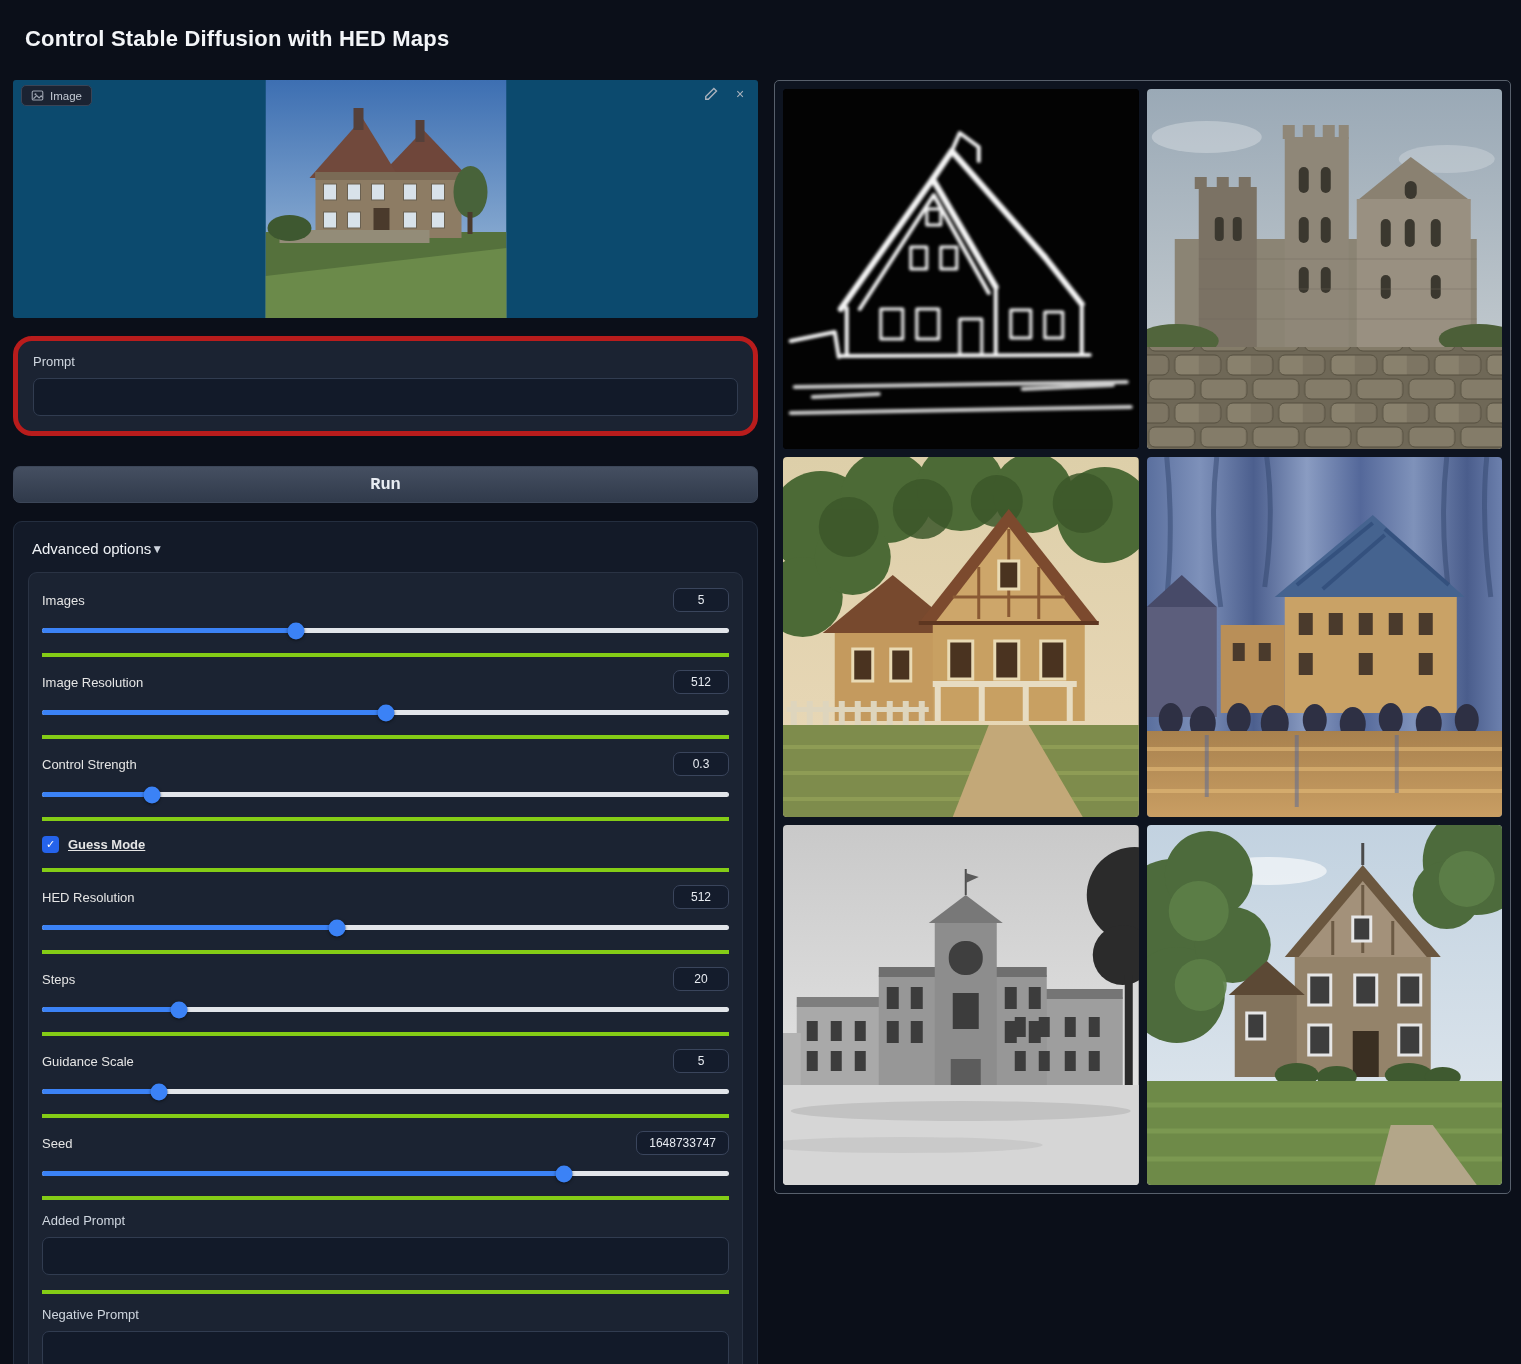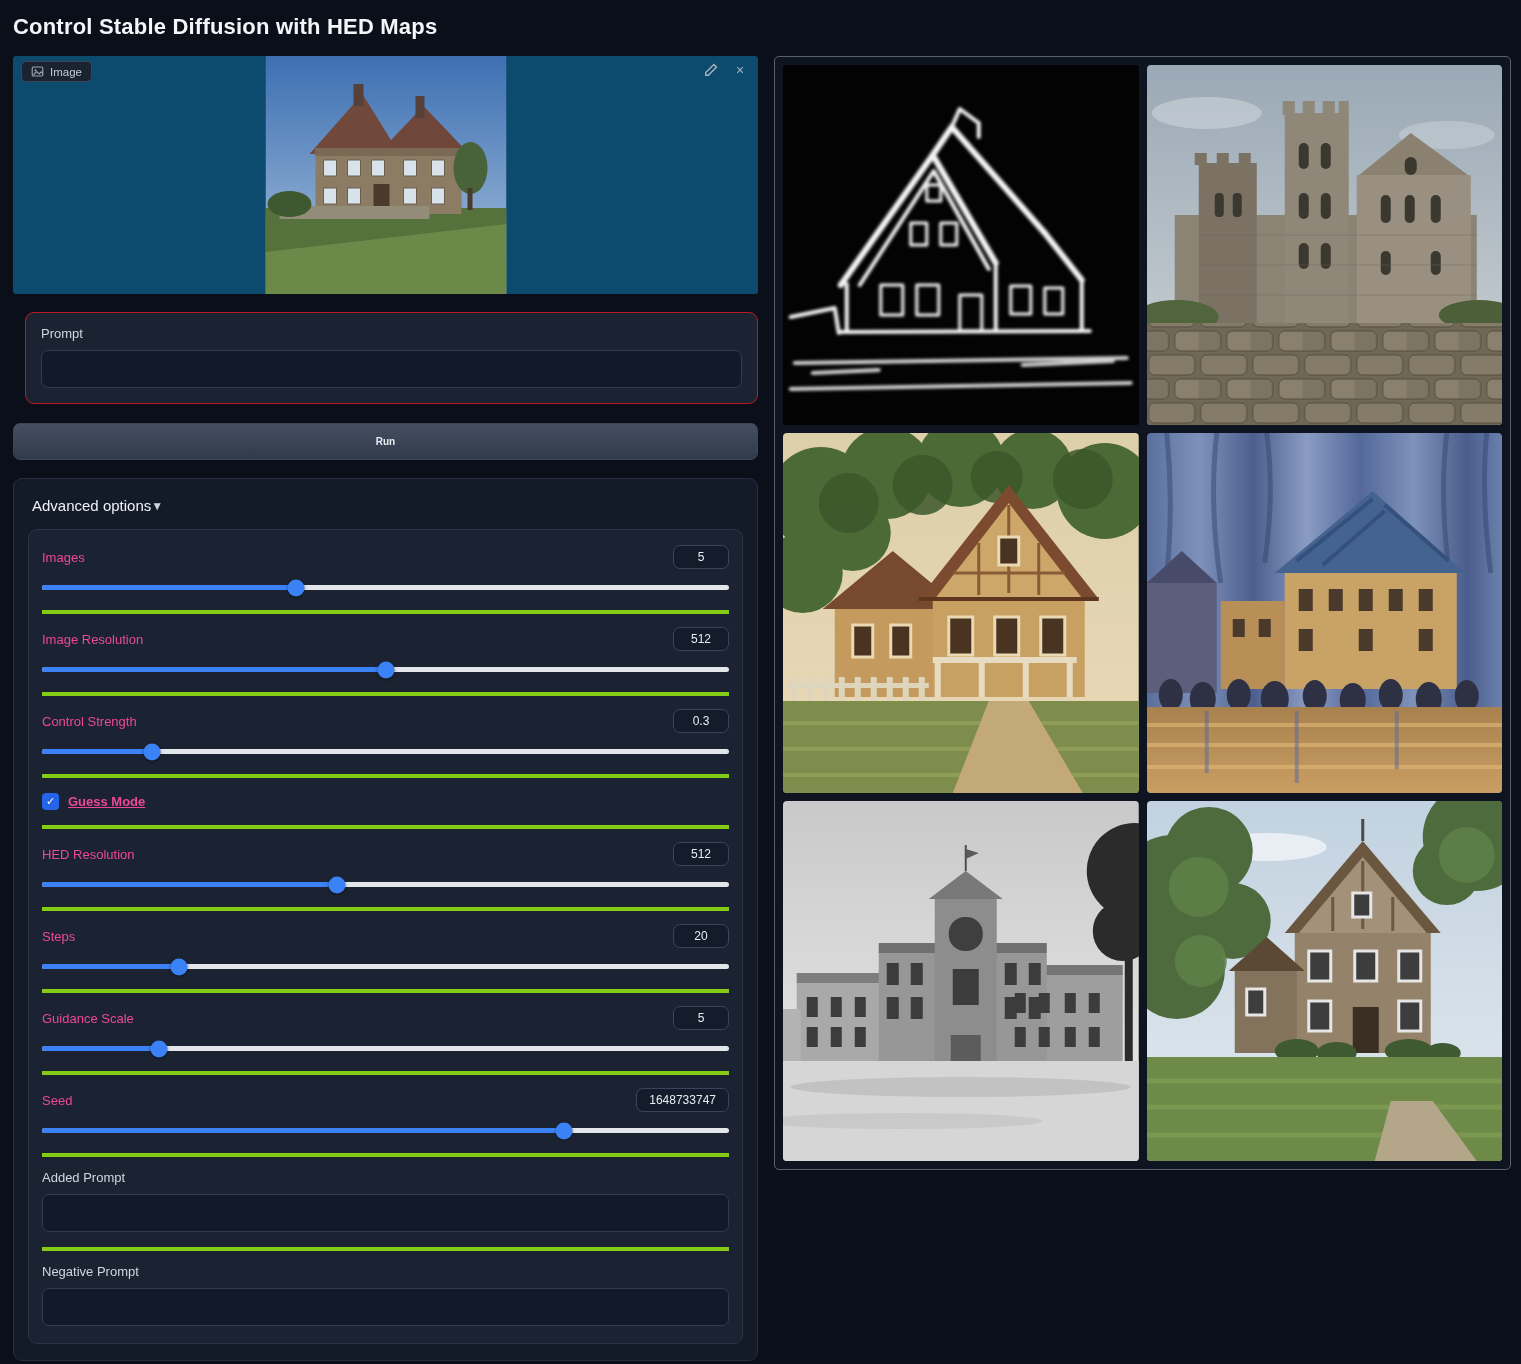--- a/index.html
+++ b/index.html
@@ -4,65 +4,65 @@
 <style>
   * { box-sizing: border-box; }
   html,body { margin:0; padding:0; }
   body {
     width:1521px; height:1364px; overflow:hidden;
     background:#0b0f19;
     font-family:"Liberation Sans","DejaVu Sans",sans-serif;
     color:#e5e9ef;
   }
   h1.page-title {
-    margin:0; padding:14px 13px 16px;
+    margin:12px; padding:14px 13px 16px;
     font-size:22px; font-weight:700; color:#f3f5f8; letter-spacing:.2px;
   }
   .cols { display:flex; gap:16px; padding:0 13px; align-items:flex-start; }
   .left { width:745px; flex:none; }
 
   
   .image-panel { position:relative; height:238px; background:#0c4a6e; border-radius:3px; overflow:hidden; }
   .img-tab {
     position:absolute; top:5px; left:8px; z-index:2;
     display:flex; align-items:center; gap:6px; padding:3px 9px;
     font-size:11.5px; color:#c3cad4; background:#1b2332;
     border:1px solid #3a4456; border-radius:5px;
   }
   .img-tab svg { display:block; }
   .img-actions { position:absolute; top:7px; right:10px; z-index:2; display:flex; gap:13px; align-items:center; }
   .act { width:16px; height:16px; cursor:pointer; color:#aab2bd; font-size:14px; line-height:15px; text-align:center; }
   .photo { position:absolute; left:50%; top:0; transform:translateX(-50%); width:241px; height:238px; }
   .photo svg, .g-item svg { width:100%; height:100%; display:block; }
 
   
-  .block { background:#1b2332; border:1px solid #b91c1c; border-radius:9px;margin-left:12px; }
+  .block { background:#1b2332; border:5px solid #b91c1c; border-radius:19px; }
   .prompt-block { margin-top:18px; padding:13px 15px 15px; }
   .prompt-block label, .field-row label { display:block; font-size:13px; color:#cfd6df; margin-bottom:9px; }
   .textbox {
     height:38px; width:100%; background:#121a29; border:1px solid #313c50; border-radius:7px;
     color:#e5e9ef; font-size:13px; display:flex; align-items:center; padding:0 12px;
   }
 
   .run {
-    margin-top:19px; width:100%; height:37px; border:1px solid #3c4658; border-radius:7px;
+    margin-top:30px; width:100%; height:37px; border:1px solid #3c4658; border-radius:7px;
     background:linear-gradient(180deg,#454f61 0%,#303a4b 100%);
-    color:#e8ecf2; font-weight:700; font-size:10px; font-family:Liberation Sans, sans-serif; cursor:pointer;
+    color:#e8ecf2; font-weight:700; font-size:17px; font-family:Liberation Mono, monospace; cursor:pointer;
   }
 
   
   .adv { margin-top:18px; background:#131a28; border:1px solid #242e3f; border-radius:9px; padding:12px 14px 16px; }
   .adv-head { display:flex; align-items:center; padding:6px 4px 15px; color:#eef1f5; font-size:15px; cursor:pointer; }
   .caret { font-size:12px; color:#cdd3dc; }
   .adv-body { background:#1b2332; border:1px solid #2a3344; border-radius:9px; padding:2px 13px; }
 
   .ctl-row { padding:13px 0 15px; border-top:4px solid #84cc16; }
   .ctl-row:first-child { border-top:none; }
   .ctl-head { display:flex; justify-content:space-between; align-items:center; }
-  .ctl-label { font-size:13px; color:#ec4899; }
+  .ctl-label { font-size:13px; color:#e5e5e5; }
   .num-box {
     min-width:56px; padding:4px 12px; background:#141c2c; border:1px solid #3a455c; border-radius:7px;
     color:#e8ecf2; font-size:12px; text-align:center; cursor:text;
   }
   .track { position:relative; height:5px; border-radius:3px; background:var(--track,#e2e5ea); margin:16px 0 5px; cursor:pointer; }
   .fill { position:absolute; left:0; top:0; bottom:0; background:var(--accent,#3275e4); border-radius:3px; }
   .thumb {
     position:absolute; top:50%; width:17px; height:17px; background:var(--accent,#3b82f6);
     border-radius:50%; transform:translate(-50%,-50%); box-shadow:0 1px 3px rgba(0,0,0,.5); cursor:grab;
   }

